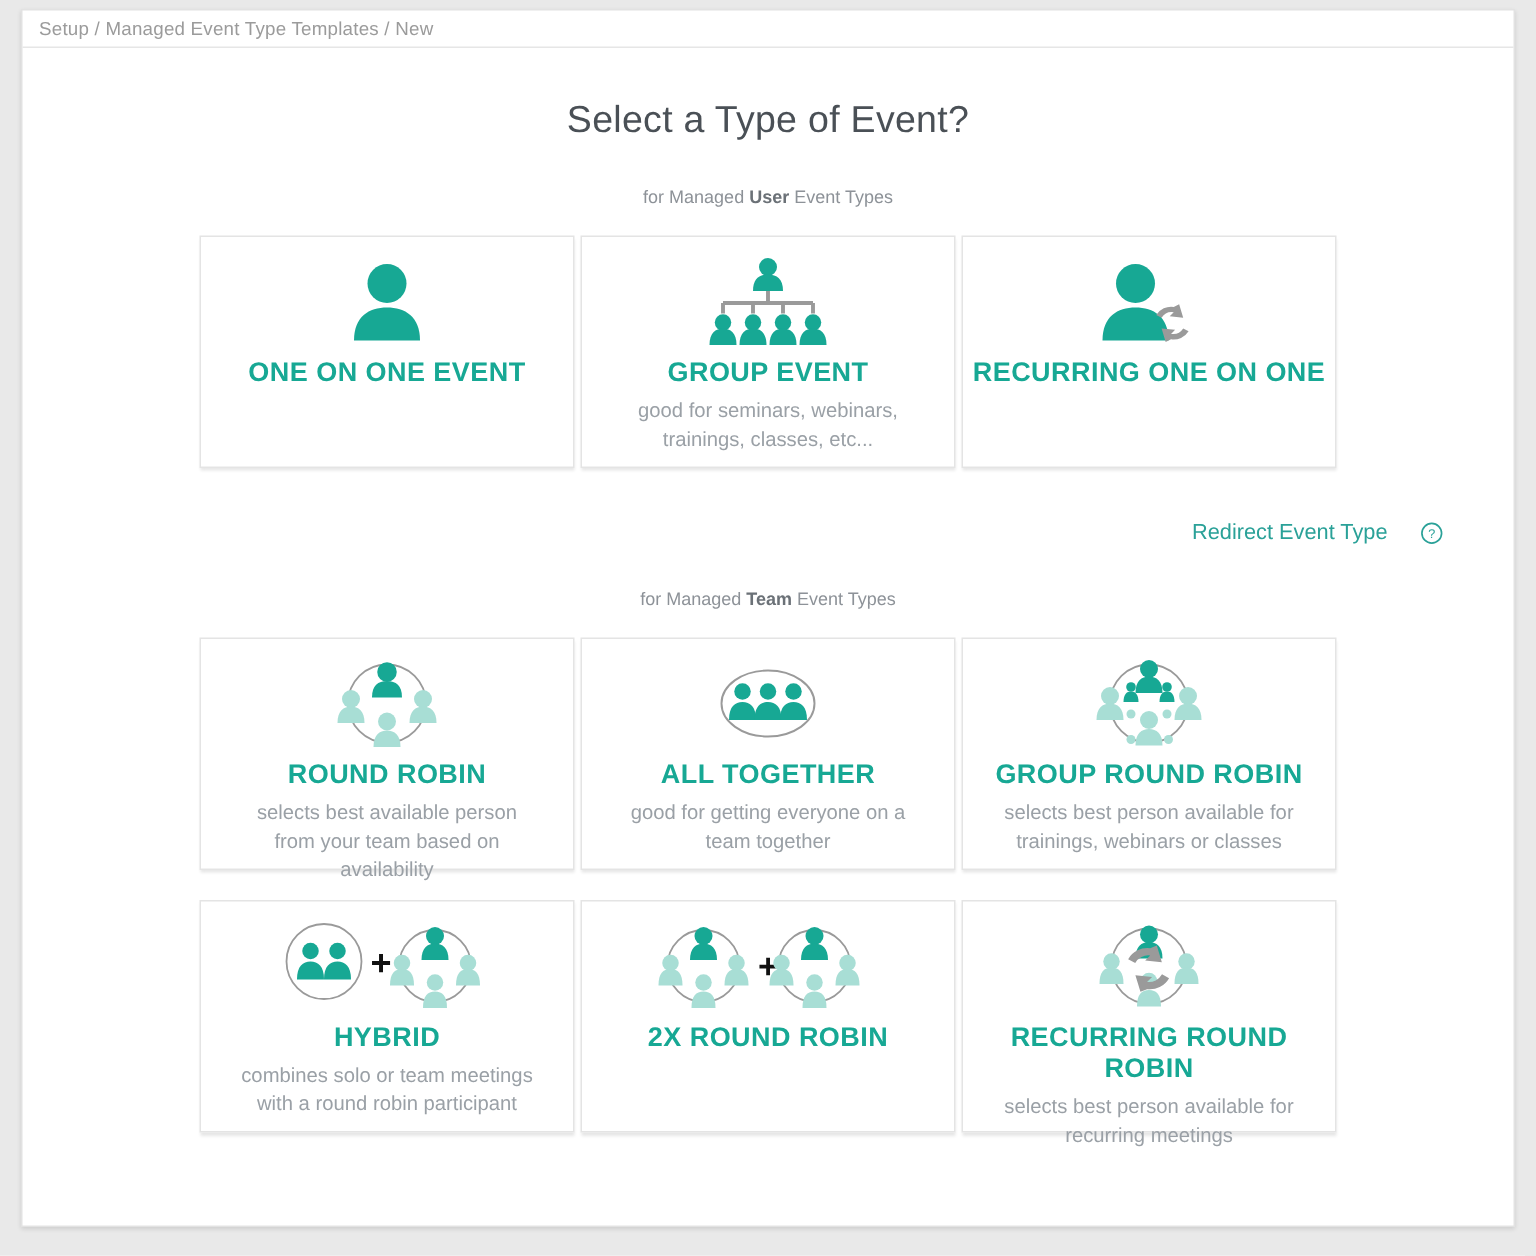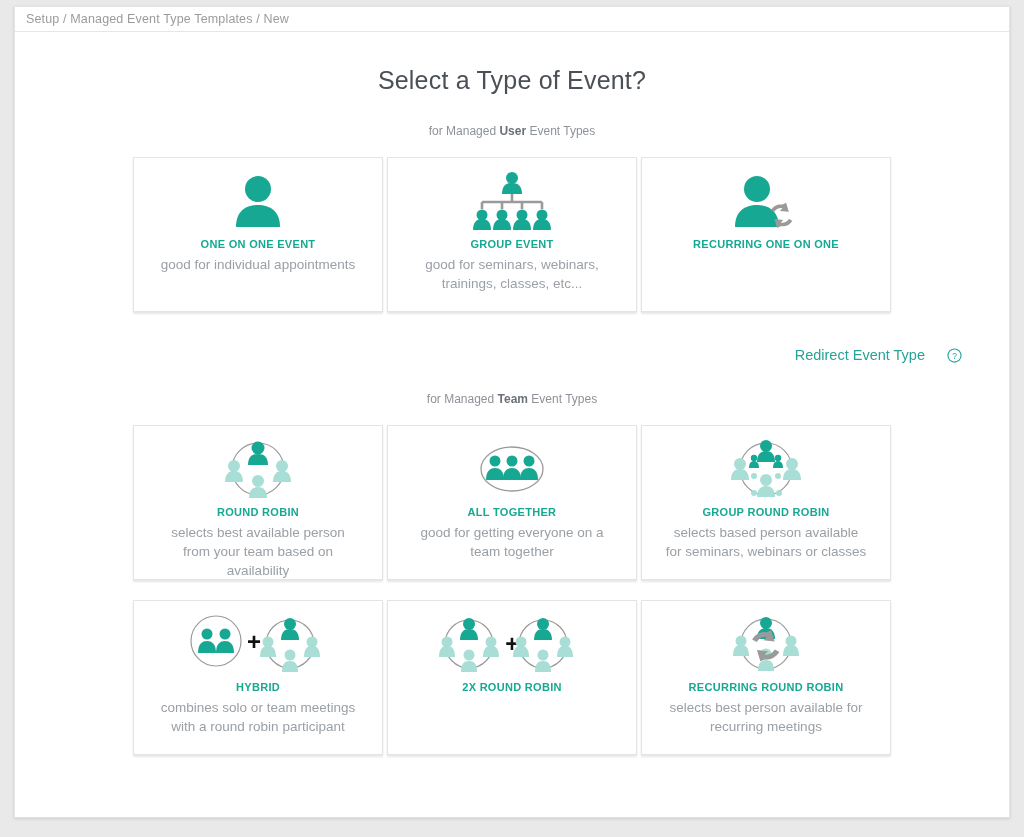--- a/index.html
+++ b/index.html
@@ -60,21 +60,21 @@
     align-items: center;
     cursor: pointer;
     padding-top: 12px;
   }
   .card-icon {
     height: 62px;
     display: flex; align-items: center; justify-content: center;
   }
   .card-title {
     color: #17a894;
-    font-size: 11px;
+    font-size: 18px;
     font-weight: bold;
     letter-spacing: 0.3px;
     margin-top: 6px;
     text-align: center;
   }
   .card-desc {
     color: #9aa0a6;
     font-size: 13.5px;
     line-height: 19px;
     text-align: center;
@@ -124,21 +124,20 @@
     <div class="card-row">
 
       <div class="card">
         <div class="card-icon">
           <svg width="60" height="56" viewBox="0 0 60 56">
             <circle cx="30" cy="16" r="13" fill="#17a894"></circle>
             <path d="M8 54 C8 38 18 32 30 32 C42 32 52 38 52 54 Z" fill="#17a894"></path>
           </svg>
         </div>
         <div class="card-title">ONE ON ONE EVENT</div>
-        <div class="card-desc">good for individual appointments</div>
       </div>
 
       <div class="card">
         <div class="card-icon">
           <svg width="84" height="60" viewBox="0 0 84 60">
             <circle cx="42" cy="7" r="6" fill="#17a894"></circle>
             <path d="M32 23 C32 15 36 12 42 12 C48 12 52 15 52 23 Z" fill="#17a894"></path>
             <path d="M42 23 L42 31 M12 31 L72 31 M12 31 L12 38 M32 31 L32 38 M52 31 L52 38 M72 31 L72 38" stroke="#9a9a9a" stroke-width="2.6" fill="none"></path>
             <circle cx="12" cy="44" r="5.5" fill="#17a894"></circle>
             <path d="M3 59 C3 51 7 48 12 48 C17 48 21 51 21 59 Z" fill="#17a894"></path>
@@ -239,21 +238,21 @@
               <path d="M59 44 C59 36 63 33 68 33 C73 33 77 36 77 44 Z" fill="#a8ded5"></path>
               <circle cx="42" cy="44" r="6" fill="#a8ded5"></circle>
               <path d="M33 61 C33 53 37 50 42 50 C47 50 51 53 51 61 Z" fill="#a8ded5"></path>
               <circle cx="30" cy="40" r="3" fill="#a8ded5"></circle>
               <circle cx="54" cy="40" r="3" fill="#a8ded5"></circle>
               <circle cx="30" cy="57" r="3" fill="#a8ded5"></circle>
               <circle cx="55" cy="57" r="3" fill="#a8ded5"></circle>
             </svg>
           </div>
           <div class="card-title">GROUP ROUND ROBIN</div>
-          <div class="card-desc">selects based person available for seminars, webinars or classes</div>
+          <div class="card-desc">selects best person available for trainings, webinars or classes</div>
         </div>
 
       </div>
 
       <div class="card-row row-gap">
 
         <div class="card">
           <div class="card-icon">
             <svg width="140" height="66" viewBox="0 0 140 66">
               <circle cx="28" cy="30" r="25" fill="none" stroke="#9a9a9a" stroke-width="1.2"></circle>

